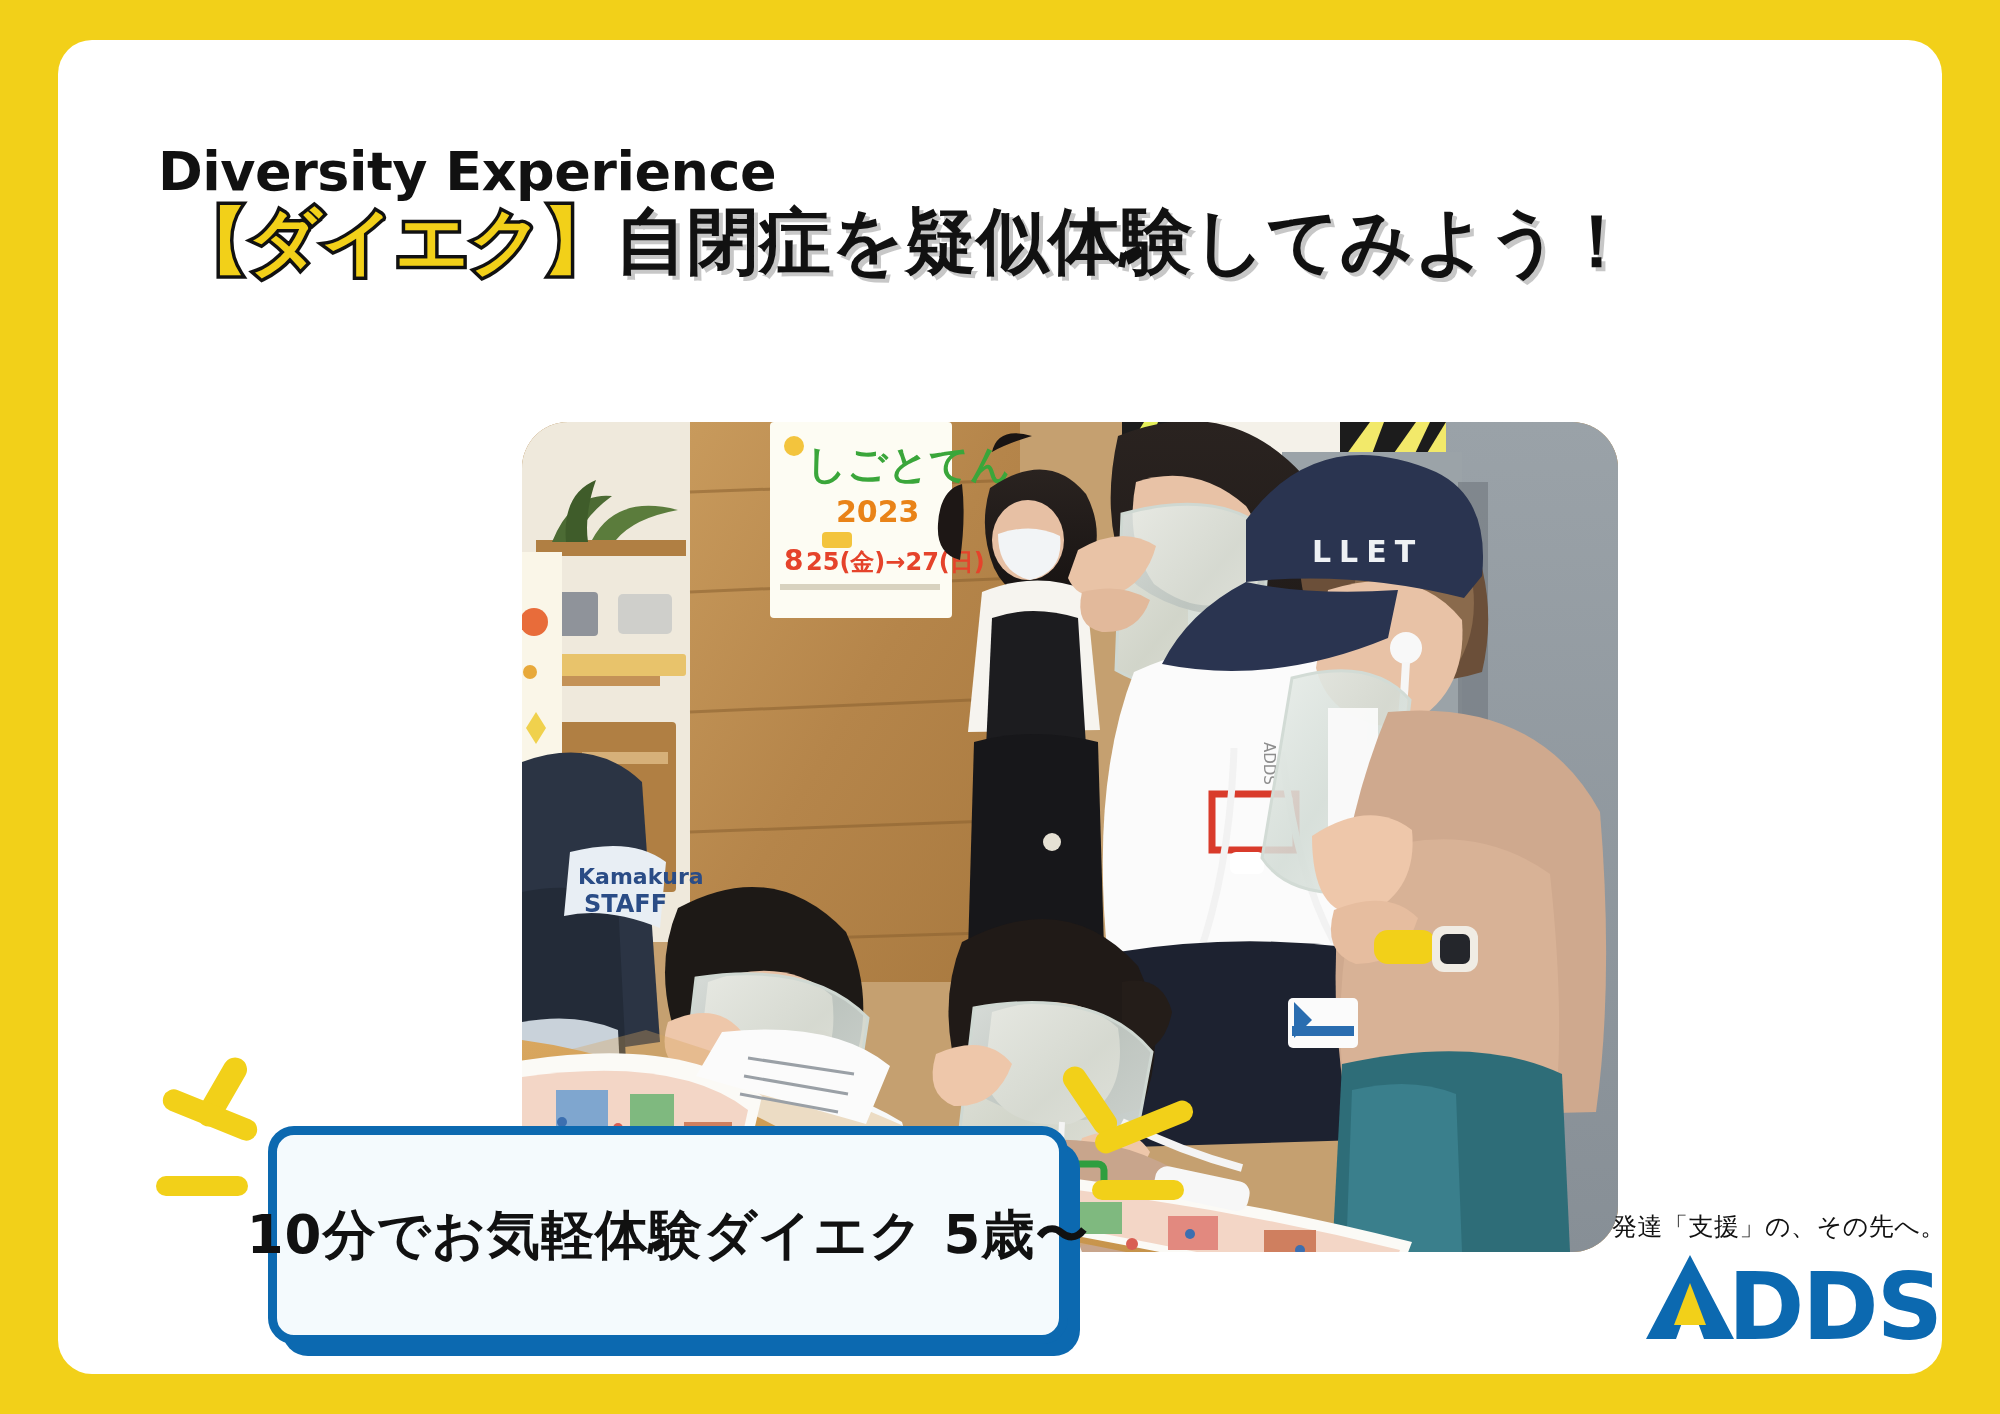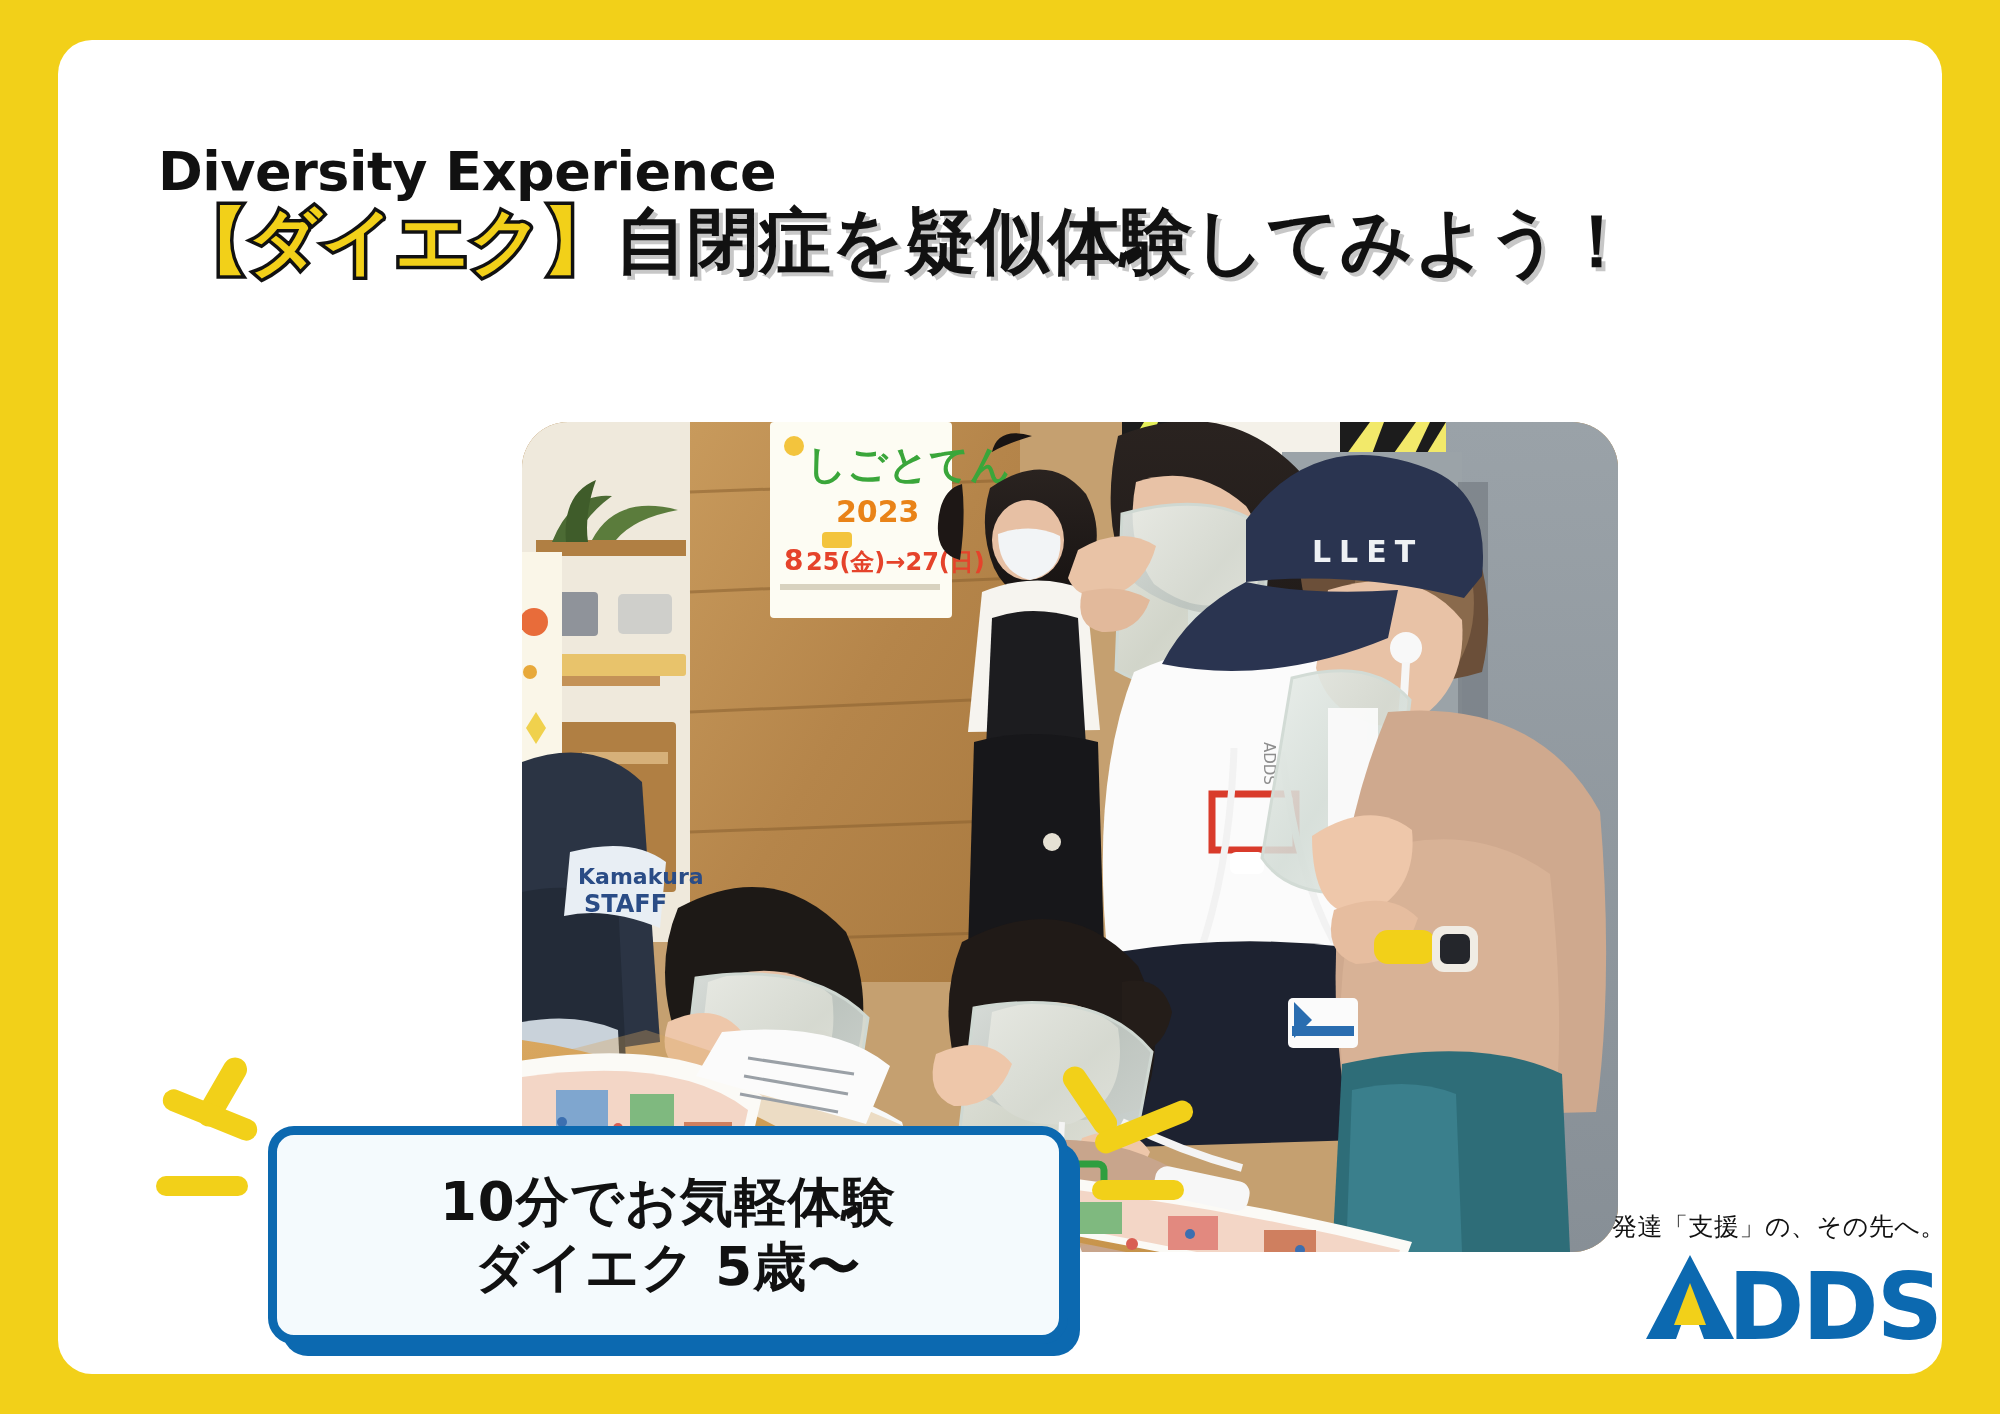--- a/index.html
+++ b/index.html
@@ -99,21 +99,20 @@
   .badge {
     position: absolute;
     left: 0;
     top: 0;
     width: 782px;
     height: 200px;
     background: #F4FAFD;
     border: 9px solid #0C69B0;
     border-radius: 26px;
     display: flex;
-    flex-direction: column;
     align-items: center;
     justify-content: center;
   }
   .badge-line {
     font-size: 53px;
     font-weight: bold;
     color: #111111;
     line-height: 1.22;
     letter-spacing: 1px;
     white-space: nowrap;

